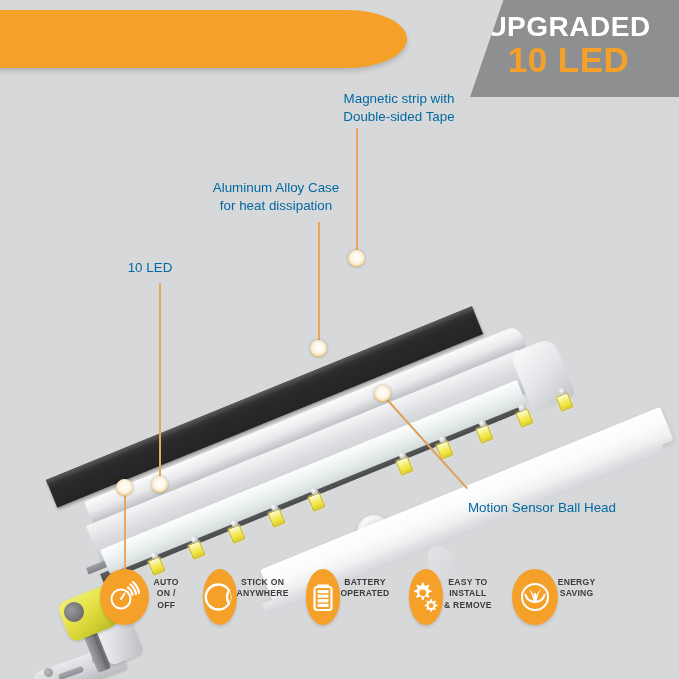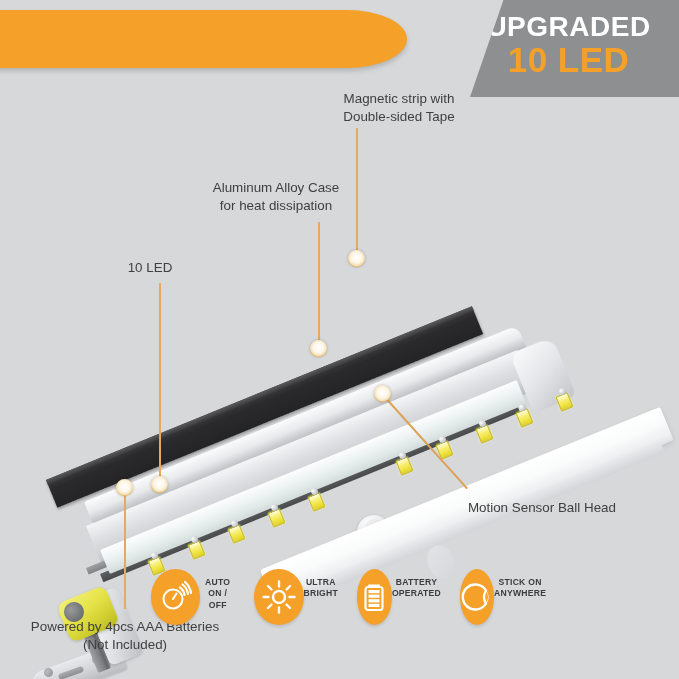--- a/index.html
+++ b/index.html
@@ -42,21 +42,21 @@
   .hdr-upgraded{
     color:#ffffff;font-size:28px;font-weight:bold;letter-spacing:.5px;line-height:1.05;
   }
   .hdr-10led{
     color:#f5a028;font-size:35px;font-weight:bold;letter-spacing:.5px;line-height:1.05;
     margin-top:1px;
   }
 
   
   .callout{
-    position:absolute;color:#404040;font-size:13.4px;line-height:1.33;
+    position:absolute;color:#0369a1;font-size:13.4px;line-height:1.33;
     white-space:pre-line;
   }
   .callout.c-center{text-align:center;}
   .callout.c-left{text-align:right;}
 
   
   .lead-v{position:absolute;width:1.6px;background:#e8a95c;}
   .lead-diag{position:absolute;height:1.8px;background:#dda158;transform-origin:0 50%;}
   .dot{
     position:absolute;width:17px;height:17px;border-radius:50%;
@@ -308,83 +308,89 @@
   <div class="dot" style="left:310px;top:340px"></div>
 
   <div class="callout c-center" style="left:106px;top:259px;width:88px">10 LED</div>
   <div class="lead-v" style="left:159px;top:283px;height:201px"></div>
   <div class="dot" style="left:151px;top:476px"></div>
 
   <div class="callout c-left" style="left:396px;top:499px;width:220px">Motion Sensor Ball Head</div>
   <div class="lead-diag" style="left:383px;top:394px;width:126px;transform:rotate(48deg)"></div>
   <div class="dot" style="left:374px;top:385px"></div>
 
-  <div class="callout c-center" style="left:10px;top:618px;width:230px">Powered by 4pcs AAA Batteries
-(Not Included)</div>
   <div class="lead-v" style="left:124px;top:487px;height:122px"></div>
   <div class="dot" style="left:116px;top:479px"></div>
 
   <div id="features">
 
     <div class="feat">
       <div class="feat-circle">
         <svg width="34" height="34" viewBox="0 0 34 34">
           <circle cx="14" cy="19" r="9.5" fill="none" stroke="#fff" stroke-width="2"></circle>
           <path d="M14 19 L17.5 13.5" stroke="#fff" stroke-width="2" stroke-linecap="round"></path>
           <path d="M21 7.5 A11 11 0 0 1 25.5 15" fill="none" stroke="#fff" stroke-width="2.2" stroke-linecap="round"></path>
           <path d="M23.5 4.5 A14.5 14.5 0 0 1 29 14" fill="none" stroke="#fff" stroke-width="2.2" stroke-linecap="round"></path>
           <path d="M26 2 A18 18 0 0 1 32 13" fill="none" stroke="#fff" stroke-width="2.2" stroke-linecap="round"></path>
         </svg>
       </div>
       <div class="feat-label">AUTO
 ON / OFF</div>
     </div>
 
-    <div class="feat">
-      <div class="feat-circle">
-        <svg width="34" height="34" viewBox="0 0 34 34">
-          <circle cx="17" cy="17" r="6" fill="none" stroke="#fff" stroke-width="2.4"></circle>
-          <g stroke="#fff" stroke-width="2.4" stroke-linecap="round">
-            <line x1="17" y1="1.5" x2="17" y2="6.5"></line>
-            <line x1="17" y1="27.5" x2="17" y2="32.5"></line>
-            <line x1="1.5" y1="17" x2="6.5" y2="17"></line>
-            <line x1="27.5" y1="17" x2="32.5" y2="17"></line>
-            <line x1="6" y1="6" x2="9.5" y2="9.5"></line>
-            <line x1="24.5" y1="24.5" x2="28" y2="28"></line>
-            <line x1="28" y1="6" x2="24.5" y2="9.5"></line>
-            <line x1="9.5" y1="24.5" x2="6" y2="28"></line>
-          </g>
-        </svg>
-      </div>
-      <div class="feat-label">ULTRA
-BRIGHT</div>
+
+    <div class="feat">
+      <div class="feat-circle">
+        <svg width="34" height="34" viewBox="0 0 34 34">
+          <path d="M26 10.5 A12.5 12.5 0 1 0 26 23.5 A12.5 12.5 0 0 1 26 10.5 Z" fill="none" stroke="#fff" stroke-width="2.4" stroke-linejoin="round"></path>
+          <path d="M26 10.5 A12.5 12.5 0 0 1 26 23.5 A9 9 0 0 0 26 10.5 Z" fill="#fff"></path>
+        </svg>
+      </div>
+      <div class="feat-label">STICK ON
+ANYWHERE</div>
     </div>
 
     <div class="feat">
       <div class="feat-circle">
         <svg width="34" height="34" viewBox="0 0 34 34">
           <rect x="11" y="4.5" width="12" height="3" rx="1" fill="#fff"></rect>
           <rect x="8.5" y="7" width="17" height="23" rx="2.5" fill="none" stroke="#fff" stroke-width="2.2"></rect>
           <rect x="11.5" y="10" width="11" height="3.2" fill="#fff"></rect>
           <rect x="11.5" y="14.6" width="11" height="3.2" fill="#fff"></rect>
           <rect x="11.5" y="19.2" width="11" height="3.2" fill="#fff"></rect>
           <rect x="11.5" y="23.8" width="11" height="3.2" fill="#fff"></rect>
         </svg>
       </div>
       <div class="feat-label">BATTERY
 OPERATED</div>
     </div>
 
     <div class="feat">
       <div class="feat-circle">
         <svg width="34" height="34" viewBox="0 0 34 34">
-          <path d="M26 10.5 A12.5 12.5 0 1 0 26 23.5 A12.5 12.5 0 0 1 26 10.5 Z" fill="none" stroke="#fff" stroke-width="2.4" stroke-linejoin="round"></path>
-          <path d="M26 10.5 A12.5 12.5 0 0 1 26 23.5 A9 9 0 0 0 26 10.5 Z" fill="#fff"></path>
-        </svg>
-      </div>
-      <div class="feat-label">STICK ON
-ANYWHERE</div>
-    </div>
-
-
+          <g fill="#fff">
+            <path d="M13 2.5l1.6 0 .5 2.6 2.1.9 2.2-1.5 1.1 1.1-1.5 2.2.9 2.1 2.6.5 0 1.6-2.6.5-.9 2.1 1.5 2.2-1.1 1.1-2.2-1.5-2.1.9-.5 2.6-1.6 0-.5-2.6-2.1-.9-2.2 1.5-1.1-1.1 1.5-2.2-.9-2.1-2.6-.5 0-1.6 2.6-.5.9-2.1-1.5-2.2 1.1-1.1 2.2 1.5 2.1-.9z"></path>
+            <circle cx="13.8" cy="12.8" r="3.4" fill="#f5a028"></circle>
+            <path d="M21.5 19l1.2 0 .4 1.9 1.5.7 1.6-1.1.8.8-1.1 1.6.7 1.5 1.9.4 0 1.2-1.9.4-.7 1.5 1.1 1.6-.8.8-1.6-1.1-1.5.7-.4 1.9-1.2 0-.4-1.9-1.5-.7-1.6 1.1-.8-.8 1.1-1.6-.7-1.5-1.9-.4 0-1.2 1.9-.4.7-1.5-1.1-1.6.8-.8 1.6 1.1 1.5-.7z"></path>
+            <circle cx="22.1" cy="25.4" r="2.5" fill="#f5a028"></circle>
+          </g>
+        </svg>
+      </div>
+      <div class="feat-label">EASY TO INSTALL
+&amp; REMOVE</div>
+    </div>
+
+    <div class="feat">
+      <div class="feat-circle">
+        <svg width="34" height="34" viewBox="0 0 34 34">
+          <circle cx="17" cy="17" r="13" fill="none" stroke="#fff" stroke-width="2"></circle>
+          <path d="M7.5 15 A10 10 0 0 0 26.5 15" fill="none" stroke="#fff" stroke-width="2.3" stroke-linecap="round"></path>
+          <path d="M17 22 C17 16 14 11.5 11 9.5 C13.5 13 15 17 15.5 22 Z" fill="#fff"></path>
+          <path d="M17 22 C17 16 20 11.5 23 9.5 C20.5 13 19 17 18.5 22 Z" fill="#fff"></path>
+          <rect x="16.2" y="13" width="1.8" height="9.5" fill="#fff"></rect>
+        </svg>
+      </div>
+      <div class="feat-label">ENERGY
+SAVING</div>
+    </div>
 
   </div>
 </div>
 
 </body></html>

